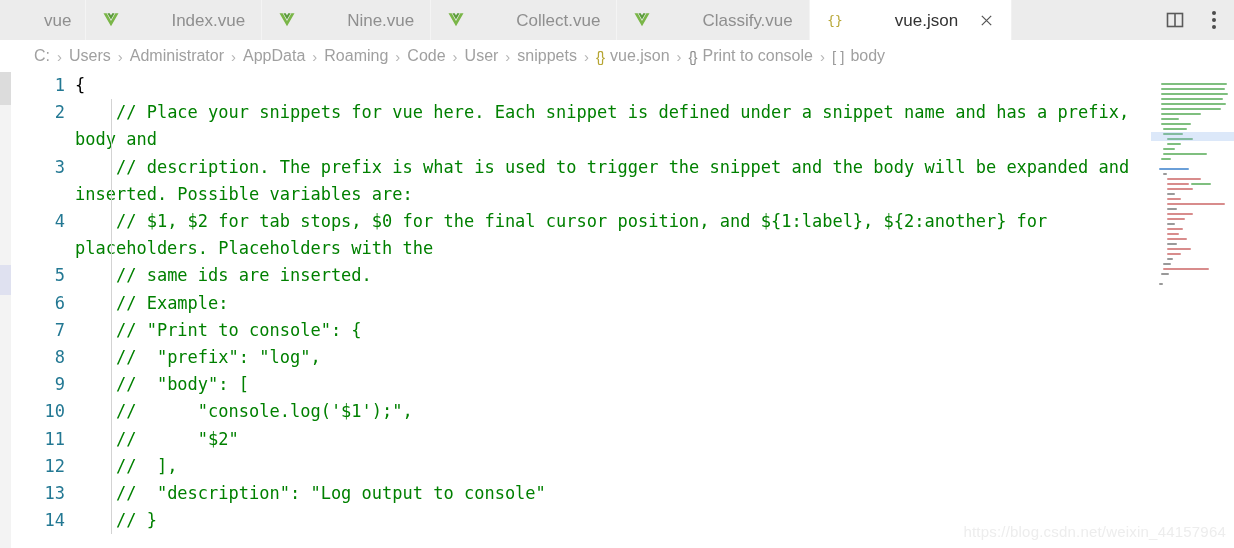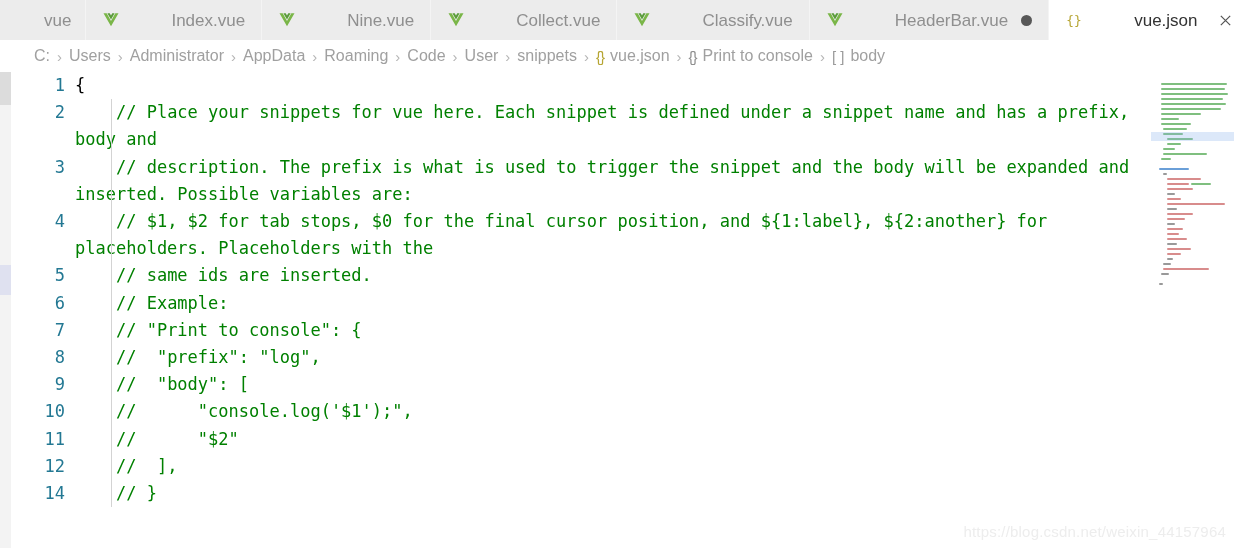--- a/index.html
+++ b/index.html
@@ -300,30 +300,20 @@
     <div class="tab">
       <span class="ticon">
         <svg viewBox="0 0 24 24" width="18" height="18">
             <path d="M2 3h4.2L12 13.2 17.8 3H22L12 20.4z" fill="#7ab648"></path>
             <path d="M7.2 3h3.1L12 6.1 13.7 3h3.1L12 11.4z" fill="#5a9c3a"></path>
           </svg>
       </span>
       <span class="tlabel">Classify.vue</span>
     </div>
 
-    <div class="tab">
-      <span class="ticon">
-        <svg viewBox="0 0 24 24" width="18" height="18">
-            <path d="M2 3h4.2L12 13.2 17.8 3H22L12 20.4z" fill="#7ab648"></path>
-            <path d="M7.2 3h3.1L12 6.1 13.7 3h3.1L12 11.4z" fill="#5a9c3a"></path>
-          </svg>
-      </span>
-      <span class="tlabel">HeaderBar.vue</span>
-      <span class="dirty-dot"></span>
-    </div>
 
     <div class="tab active">
       <span class="ticon">
         <svg viewBox="0 0 24 24" width="18" height="18">
             <text x="12" y="18" font-size="17" font-family="DejaVu Sans Mono, monospace" fill="#b6a533" text-anchor="middle">{}</text>
           </svg>
       </span>
       <span class="tlabel">vue.json</span>
       <span class="tab-close">
         <svg viewBox="0 0 16 16" width="15" height="15">
@@ -460,20 +450,24 @@
       <div class="row">
         <span class="lineno">11</span>
         <span class="content"><span class="guide"></span><span>    //      "$2"</span></span>
       </div>
 
       <div class="row">
         <span class="lineno">12</span>
         <span class="content"><span class="guide"></span><span>    //  ],</span></span>
       </div>
 
+      <div class="row">
+        <span class="lineno">13</span>
+        <span class="content"><span class="guide"></span><span>    //  "description": "Log output to console"</span></span>
+      </div>
 
       <div class="row">
         <span class="lineno">14</span>
         <span class="content"><span class="guide"></span><span>    // }</span></span>
       </div>
 
     </div>
 
     <div class="minimap">
       <div class="mm-inner">

